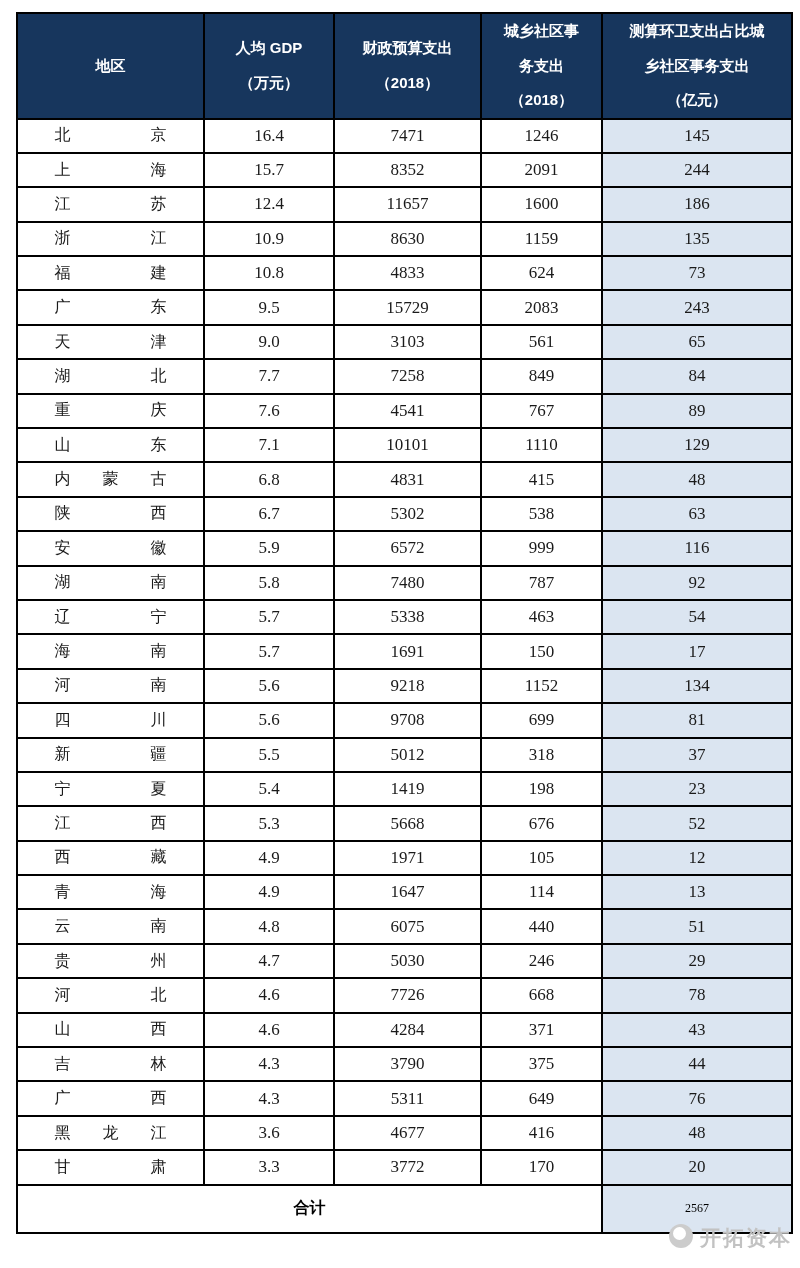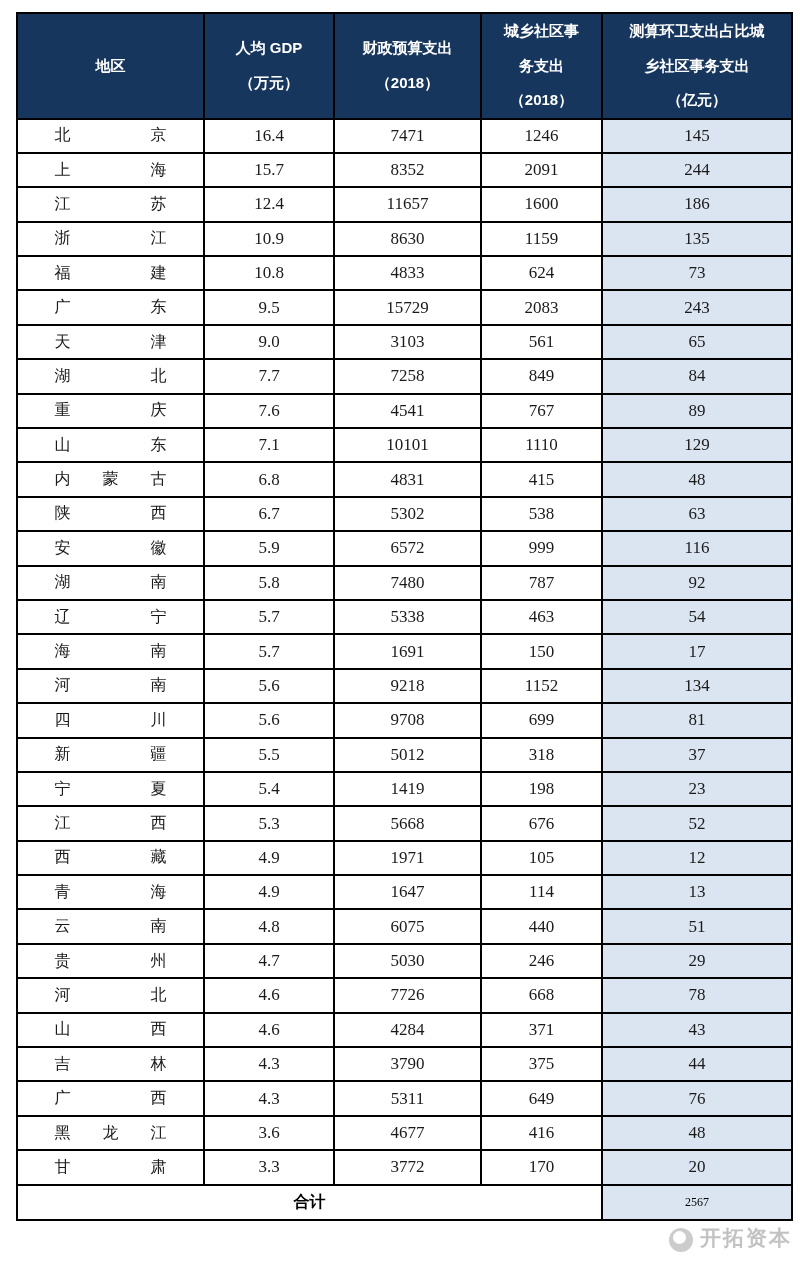--- a/index.html
+++ b/index.html
@@ -55,35 +55,35 @@
 
   .region-name {
     display: inline-flex;
     justify-content: space-between;
     width: 112px;
     font-size: 16px;
     color: #1a1a1a;
   }
 
   
-  tfoot tr { height: 35px; }
+  tfoot tr { height: 48px; }
   tfoot td { font-size: 12px; background: #ffffff; }
   td.total-label {
     font-weight: bold;
     font-size: 16px;
     font-family: "Liberation Sans", sans-serif;
   }
 
   
   .watermark {
     position: absolute;
     top: 1224px;
     right: 8px;
     display: flex;
-    align-items: flex-end;
+    align-items: flex-start;
     gap: 7px;
     color: #c2c2c2;
     filter: blur(0.5px);
   }
   .watermark-logo {
     position: relative;
     width: 24px;
     height: 24px;
     border-radius: 50%;
     background: #cccccc;

